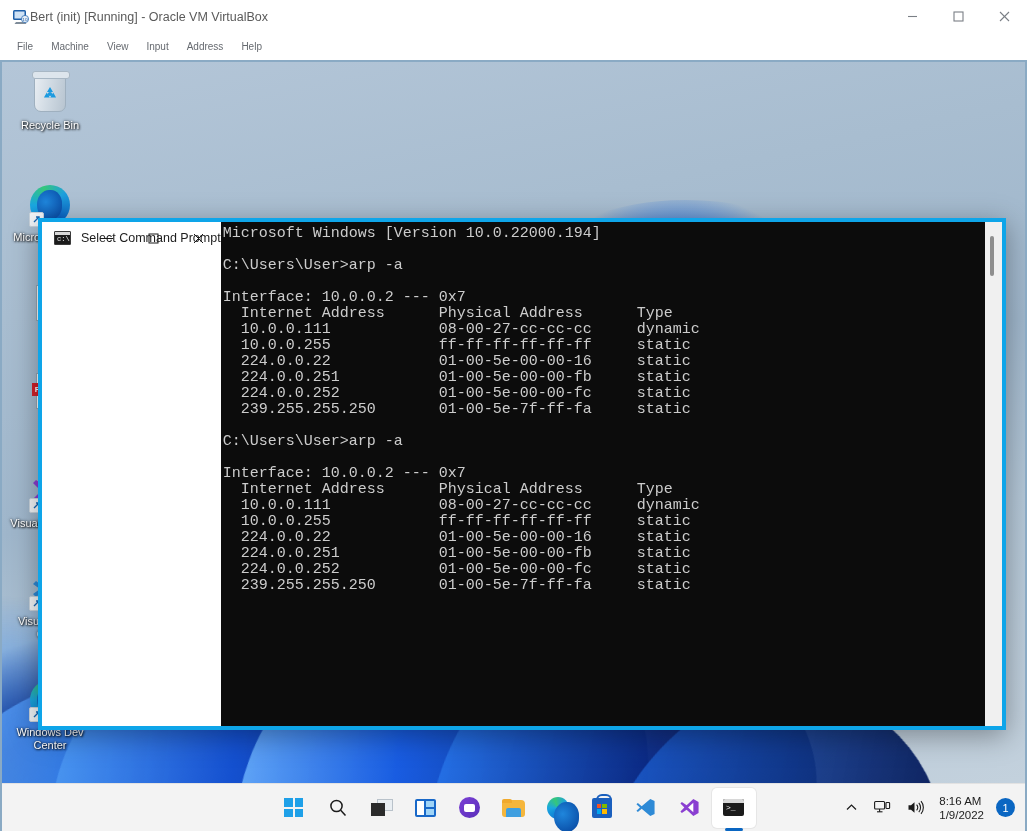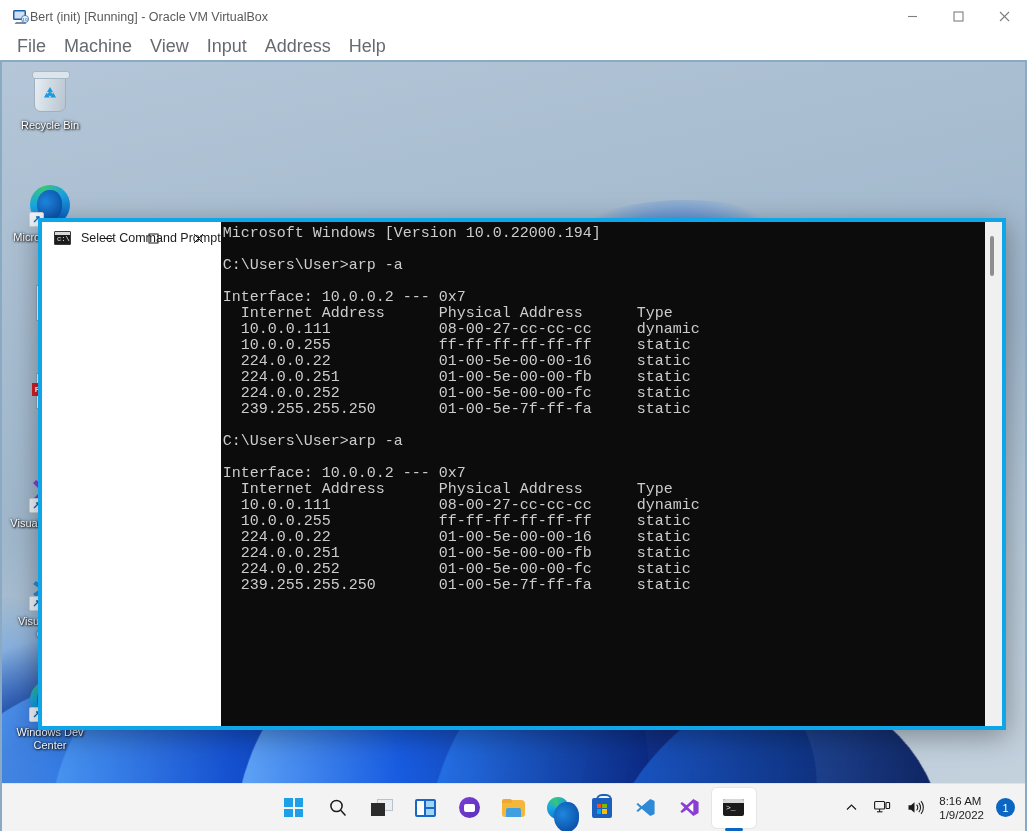--- a/index.html
+++ b/index.html
@@ -39,21 +39,21 @@
   }
   #vbox-winbtns { position: absolute; right: 0; top: 0; display: flex; }
 
   #vbox-menubar {
     height: 27px; flex: none;
     display: flex; align-items: center;
     background: #ffffff;
     padding-left: 8px;
   }
   .vbox-menu-item {
-    font-size: 18px; color: #666a70;
+    font-size: 10px; color: #666a70;
     padding: 3px 9px;
     white-space: nowrap;
   }
 
   
   #guest-screen {
     flex: 1; position: relative; overflow: hidden;
     border-top: 2px solid #8aaac4;
     border-left: 2px solid #8aaac4;
     border-right: 2px solid #8aaac4;

